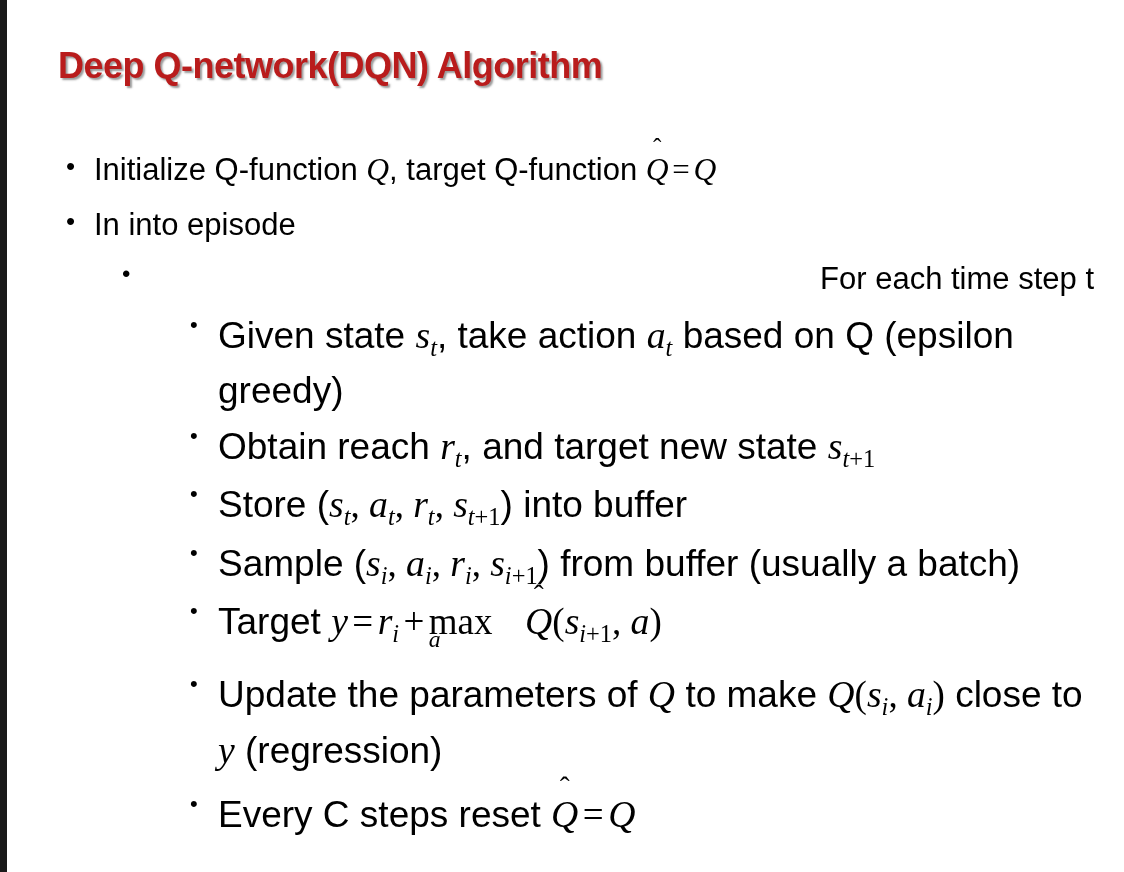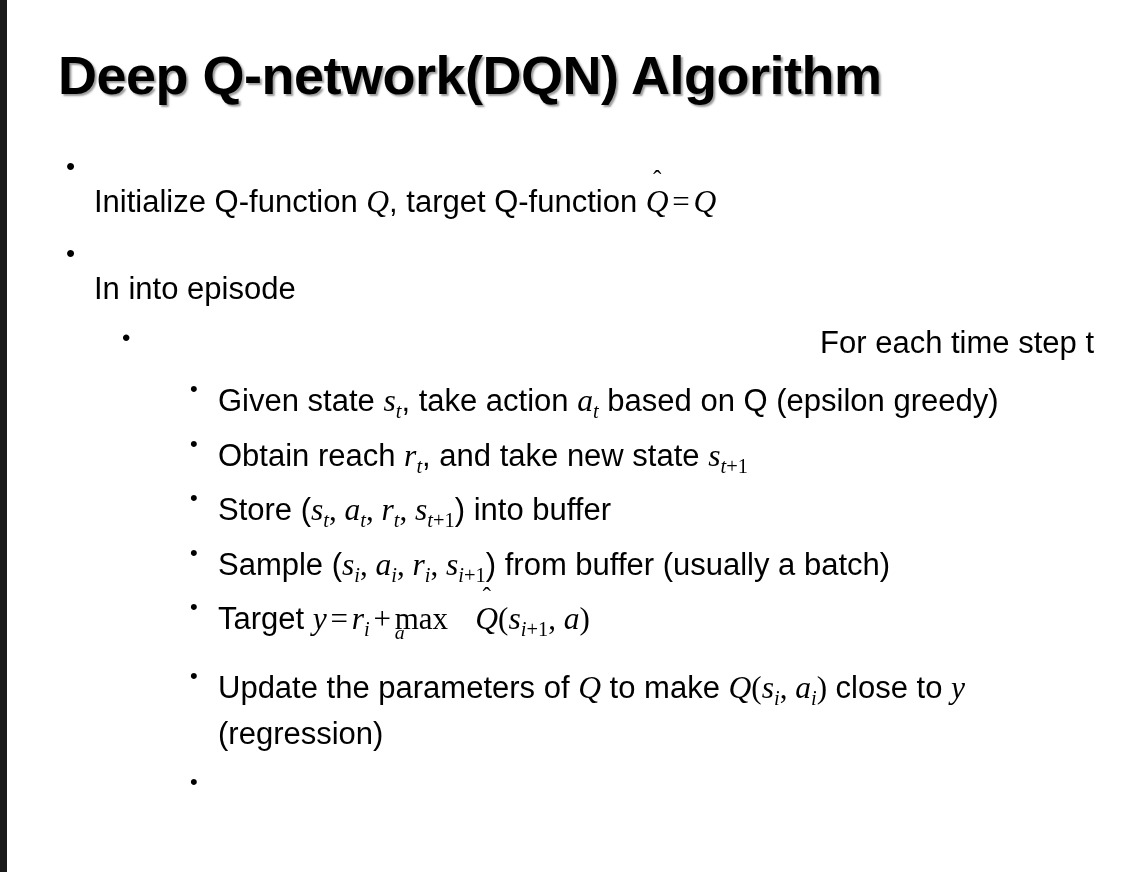--- a/index.html
+++ b/index.html
@@ -31,25 +31,25 @@
     width: 7px;
     height: 872px;
     background: #1a1a1a;
   }
 
   .slide-title {
     position: absolute;
     left: 58px;
     top: 47px;
     font-family: "Liberation Sans Narrow", "Liberation Sans", sans-serif;
-    font-size: 54px;
+    font-size: 36px;
     font-weight: bold;
     letter-spacing: -0.5px;
     line-height: 1.05;
-    color: #000000;
+    color: #b91c1c;
     text-shadow: 2px 2px 2px rgba(120,120,120,0.75);
     white-space: nowrap;
   }
 
   .body-area {
     position: absolute;
     left: 0;
     top: 148px;
     width: 1124px;
   }
@@ -76,23 +76,23 @@
 
   .lvl1 .bullet-mark { width: 28px; font-size: 26px; }
   .lvl2 .bullet-mark { width: 28px; font-size: 24px; }
   .lvl3 .bullet-mark { width: 28px; font-size: 22px; }
 
   .bullet-text {
     flex: 1 1 auto;
     padding-right: 30px;
   }
 
-  .lvl1 .bullet-text { font-size: 31px; margin-top: 32px; }
+  .lvl1 .bullet-text { font-size: 31px; }
   .lvl2 .bullet-text { font-size: 31px; text-align: right; }
-  .lvl3 .bullet-text { font-size: 31px; margin-top: 6px; }
+  .lvl3 .bullet-text { font-size: 37px; }
 
   
   .mi {
     font-family: "Liberation Serif", "DejaVu Serif", serif;
     font-style: italic;
     font-size: 1.02em;
   }
   .mop {
     font-family: "Liberation Serif", "DejaVu Serif", serif;
     font-style: normal;
@@ -176,21 +176,21 @@
       <span class="bullet-text">For each time step t</span>
     </div>
 
     <div class="bullet-row lvl3">
       <span class="bullet-mark">•</span>
       <span class="bullet-text"><span>Given state </span><span class="mi">s</span><span class="msub">t</span><span>, take action </span><span class="mi">a</span><span class="msub">t</span><span> based on Q (epsilon greedy)</span></span>
     </div>
 
     <div class="bullet-row lvl3">
       <span class="bullet-mark">•</span>
-      <span class="bullet-text"><span>Obtain reach </span><span class="mi">r</span><span class="msub">t</span><span>, and take new state </span><span class="mi">s</span><span class="msub"><span>t</span><span class="up">+1</span></span></span>
+      <span class="bullet-text"><span>Obtain reach </span><span class="mi">r</span><span class="msub">t</span><span>, and target new state </span><span class="mi">s</span><span class="msub"><span>t</span><span class="up">+1</span></span></span>
     </div>
 
     <div class="bullet-row lvl3">
       <span class="bullet-mark">•</span>
       <span class="bullet-text"><span>Store (</span><span class="mi">s</span><span class="msub">t</span><span class="mop">, </span><span class="mi">a</span><span class="msub">t</span><span class="mop">, </span><span class="mi">r</span><span class="msub">t</span><span class="mop">, </span><span class="mi">s</span><span class="msub"><span>t</span><span class="up">+1</span></span><span>) into buffer</span></span>
     </div>
 
     <div class="bullet-row lvl3">
       <span class="bullet-mark">•</span>
       <span class="bullet-text"><span>Sample (</span><span class="mi">s</span><span class="msub">i</span><span class="mop">, </span><span class="mi">a</span><span class="msub">i</span><span class="mop">, </span><span class="mi">r</span><span class="msub">i</span><span class="mop">, </span><span class="mi">s</span><span class="msub"><span>i</span><span class="up">+1</span></span><span>) from buffer (usually a batch)</span></span>
@@ -201,16 +201,17 @@
       <span class="bullet-text"><span>Target </span><span class="mi">y</span><span class="mop eqspace">=</span><span class="mi">r</span><span class="msub">i</span><span class="mop eqspace">+</span><span class="maxop"><span class="maxtop">max</span><span class="maxunder">a</span></span><span class="hatq"><span class="hat">̂</span><span>Q</span></span><span class="mop">(</span><span class="mi">s</span><span class="msub"><span>i</span><span class="up">+1</span></span><span class="mop">, </span><span class="mi">a</span><span class="mop">)</span></span>
     </div>
 
     <div class="bullet-row lvl3">
       <span class="bullet-mark">•</span>
       <span class="bullet-text"><span>Update the parameters of </span><span class="mi">Q</span><span> to make </span><span class="mi">Q</span><span class="mop">(</span><span class="mi">s</span><span class="msub">i</span><span class="mop">, </span><span class="mi">a</span><span class="msub">i</span><span class="mop">)</span><span> close to </span><span class="mi">y</span><span> (regression)</span></span>
     </div>
 
     <div class="bullet-row lvl3" style="margin-top:10px;">
       <span class="bullet-mark">•</span>
+      <span class="bullet-text"><span>Every C steps reset </span><span class="hatq"><span class="hat">̂</span><span>Q</span></span><span class="mop eqspace">=</span><span class="mi">Q</span></span>
     </div>
 
   </div>
 </div>
 
 </body></html>

